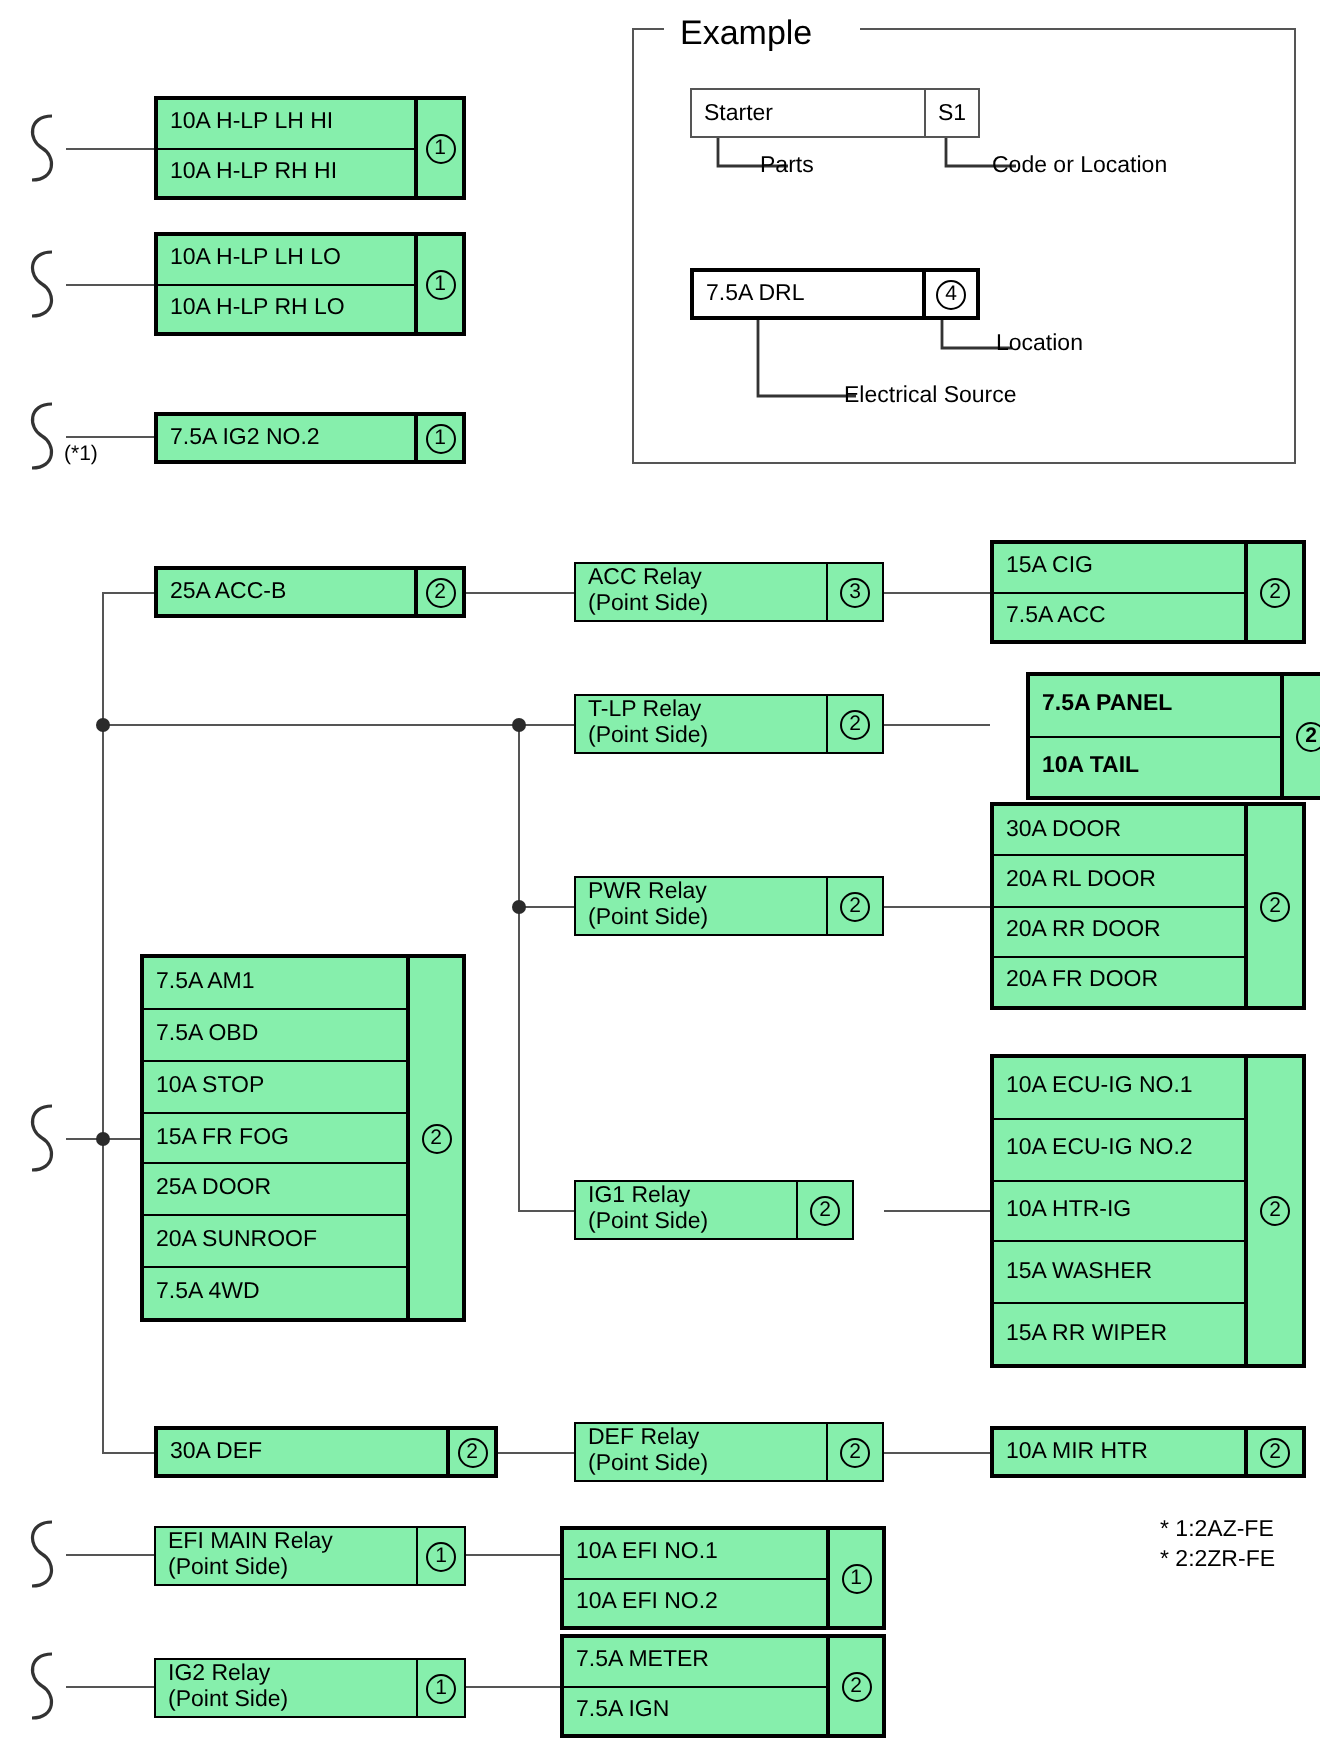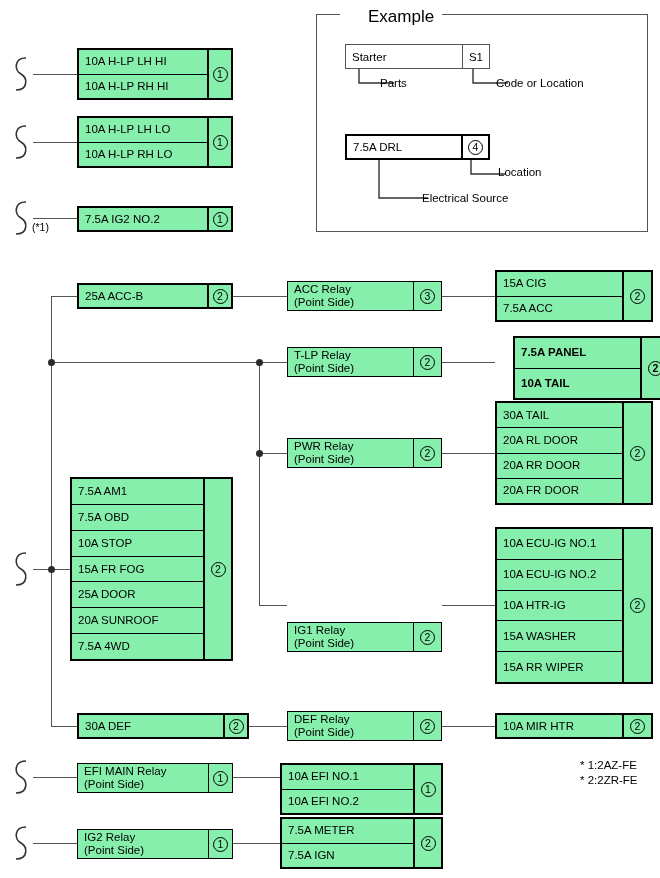--- a/index.html
+++ b/index.html
@@ -338,21 +338,21 @@
       <div class="row two-line">
         <span>PWR Relay</span>
         <span>(Point Side)</span>
       </div>
     </div>
     <div class="code" style="width:28px;">
       <span class="circnum">2</span>
     </div>
   </div>
 
-  <div class="block thin" style="left:287px;top:622px;width:155px;height:30px;text-align:right;">
+  <div class="block thin" style="left:287px;top:590px;width:140px;height:30px;text-align:right;">
     <div class="rows">
       <div class="row two-line">
         <span>IG1 Relay</span>
         <span>(Point Side)</span>
       </div>
     </div>
     <div class="code" style="width:28px;">
       <span class="circnum">2</span>
     </div>
   </div>
@@ -404,21 +404,21 @@
       <div class="row">7.5A PANEL</div>
       <div class="row">10A TAIL</div>
     </div>
     <div class="code" style="width:29px;">
       <span class="circnum">2</span>
     </div>
   </div>
 
   <div class="block" style="left:495px;top:401px;width:158px;height:104px;">
     <div class="rows">
-      <div class="row">30A TAIL</div>
+      <div class="row">30A DOOR</div>
       <div class="row">20A RL DOOR</div>
       <div class="row">20A RR DOOR</div>
       <div class="row">20A FR DOOR</div>
     </div>
     <div class="code" style="width:29px;">
       <span class="circnum">2</span>
     </div>
   </div>
 
   <div class="block" style="left:495px;top:527px;width:158px;height:157px;">
@@ -442,21 +442,21 @@
       <span class="circnum">2</span>
     </div>
   </div>
 
   <div class="footnote" style="left:580px;top:758px;">* 1:2AZ-FE
 * 2:2ZR-FE</div>
 
   <div class="example-panel" style="left:316px;top:14px;width:332px;height:218px;"></div>
 
   <div class="abs" style="left:340px;top:8px;width:90px;height:14px;background:#fff;"></div>
-  <div class="example-title" style="left:360px;top:8px;">Example</div>
+  <div class="example-title" style="left:332px;top:8px;">Example</div>
 
   <div class="ex-box thin" style="left:345px;top:44px;width:145px;height:25px;">
     <div class="lbl">Starter</div>
     <div class="code" style="width:27px;">
       <span class="plaincode">S1</span>
     </div>
   </div>
 
   <svg class="leader" style="left:358px;top:69px;" width="38" height="20" viewBox="0 0 38 20">
     <path d="M1 0 L1 14 L36 14" fill="none" stroke="#333" stroke-width="1.4"></path>

